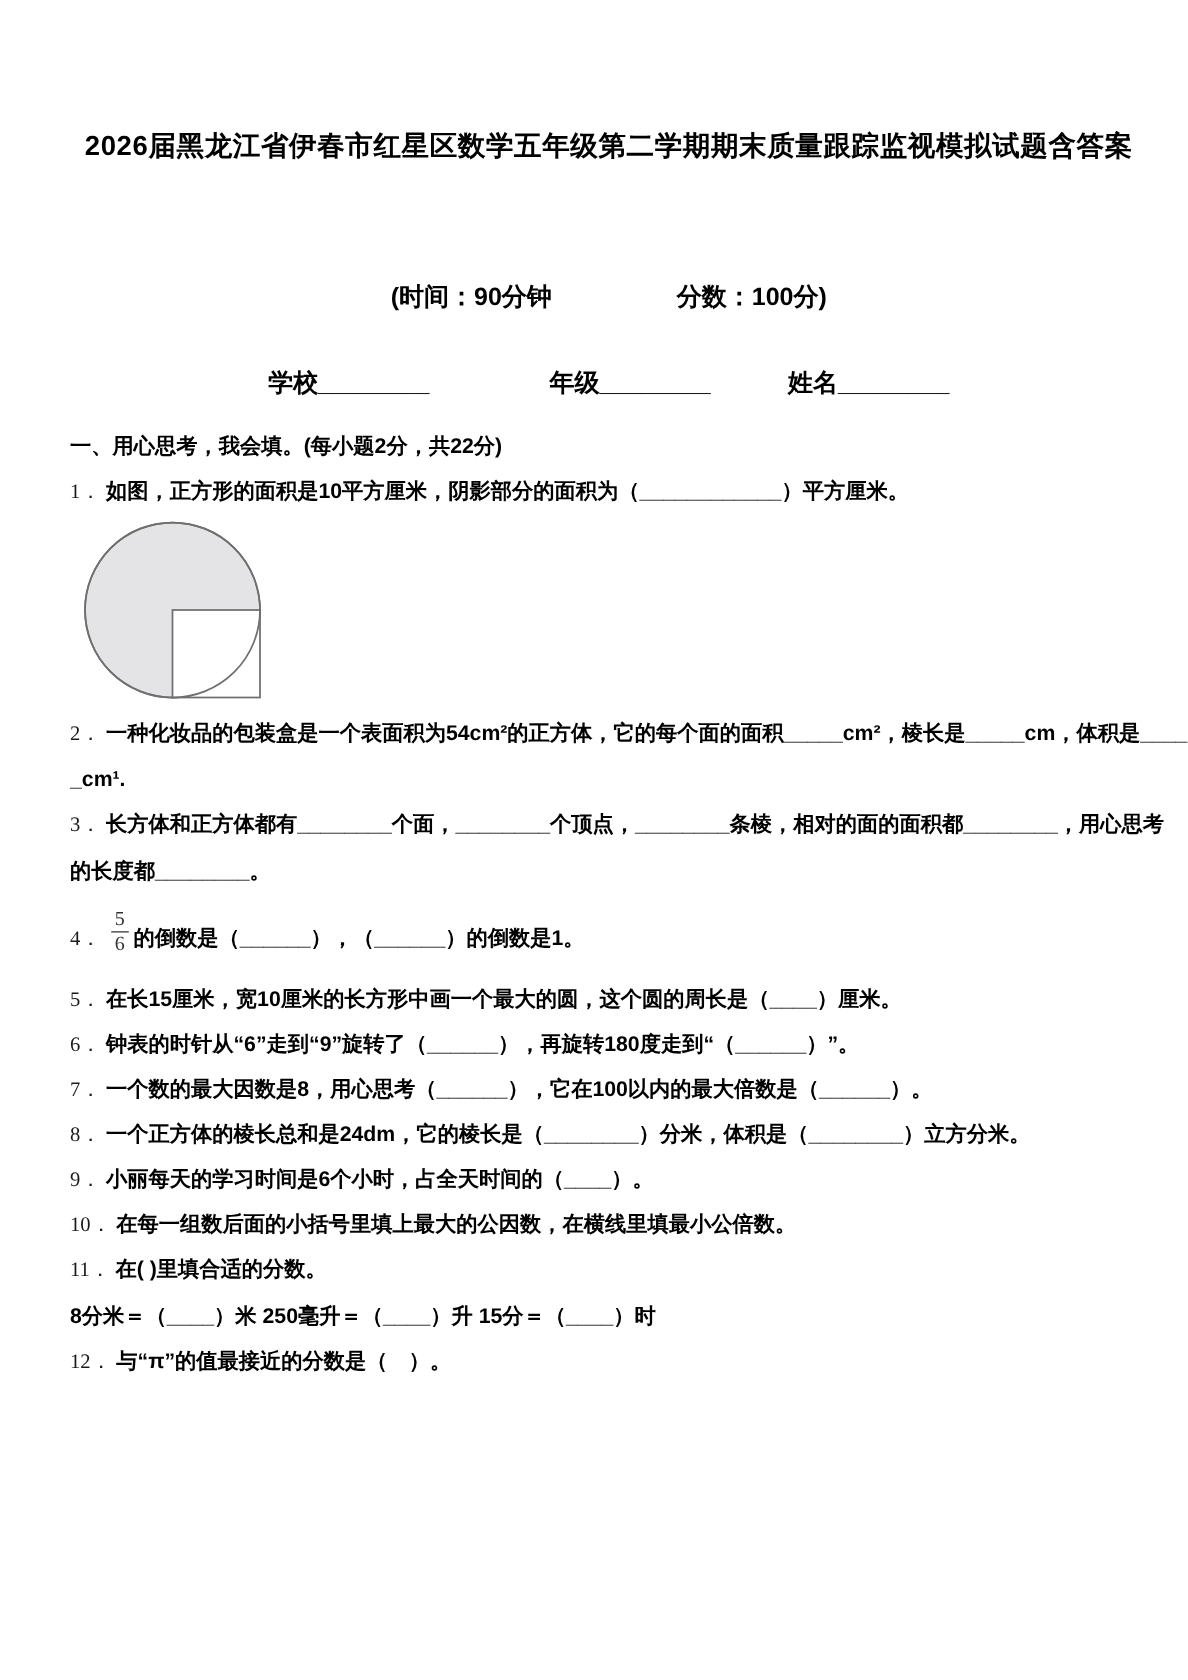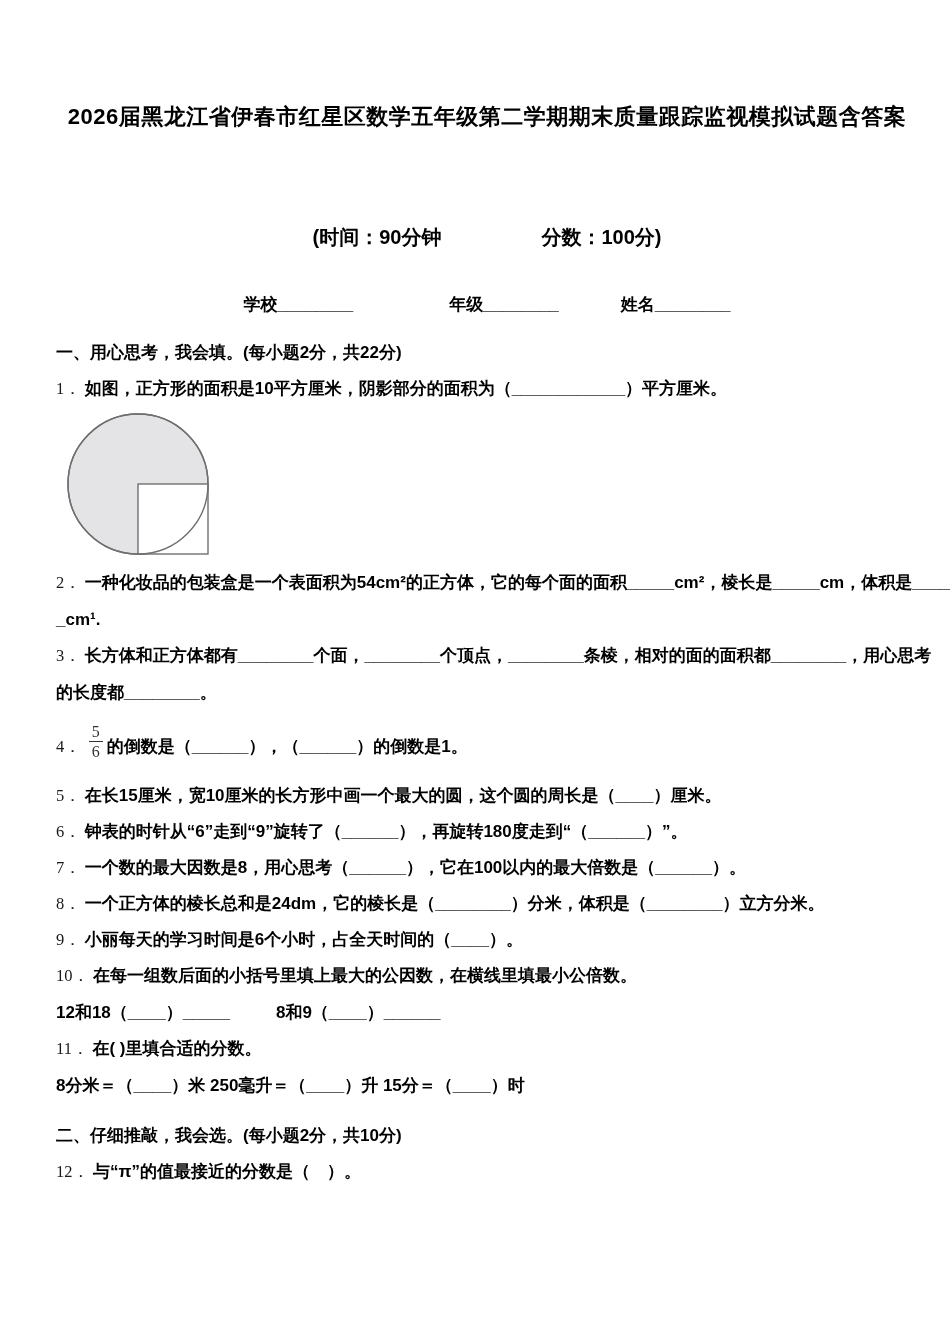--- a/index.html
+++ b/index.html
@@ -25,21 +25,21 @@
     justify-content: center;
     gap: 100px;
     font-size: 20px;
     font-weight: 700;
   }
 
   .fields-line {
     margin-top: 42px;
     display: flex;
     justify-content: center;
-    font-size: 17px;
+    font-size: 20px;
     font-weight: 700;
   }
   .fields-line .fld-gap1 { margin-left: 96px; }
   .fields-line .fld-gap2 { margin-left: 62px; }
 
   .line {
     font-size: 17px;
     font-weight: 700;
     line-height: 26px;
     margin-top: 10px;
@@ -147,28 +147,24 @@
     <span class="qnum">8．</span><span>一个正方体的棱长总和是24dm，它的棱长是（________）分米，体积是（________）立方分米。</span>
   </div>
 
   <div class="line">
     <span class="qnum">9．</span><span>小丽每天的学习时间是6个小时，占全天时间的（____）。</span>
   </div>
 
   <div class="line">
     <span class="qnum">10．</span><span>在每一组数后面的小括号里填上最大的公因数，在横线里填最小公倍数。</span>
   </div>
-  <div class="line cont-line">
-    <span>12和18（____）_____</span><span class="pair-gap">8和9（____）______</span>
-  </div>
 
   <div class="line">
     <span class="qnum">11．</span><span>在( )里填合适的分数。</span>
   </div>
   <div class="line cont-line">8分米＝（____）米 250毫升＝（____）升 15分＝（____）时</div>
 
-  <div class="line section-heading">二、仔细推敲，我会选。(每小题2分，共10分)</div>
 
   <div class="line">
     <span class="qnum">12．</span><span>与“π”的值最接近的分数是（　）。</span>
   </div>
 
 </div>
 
 </body></html>

